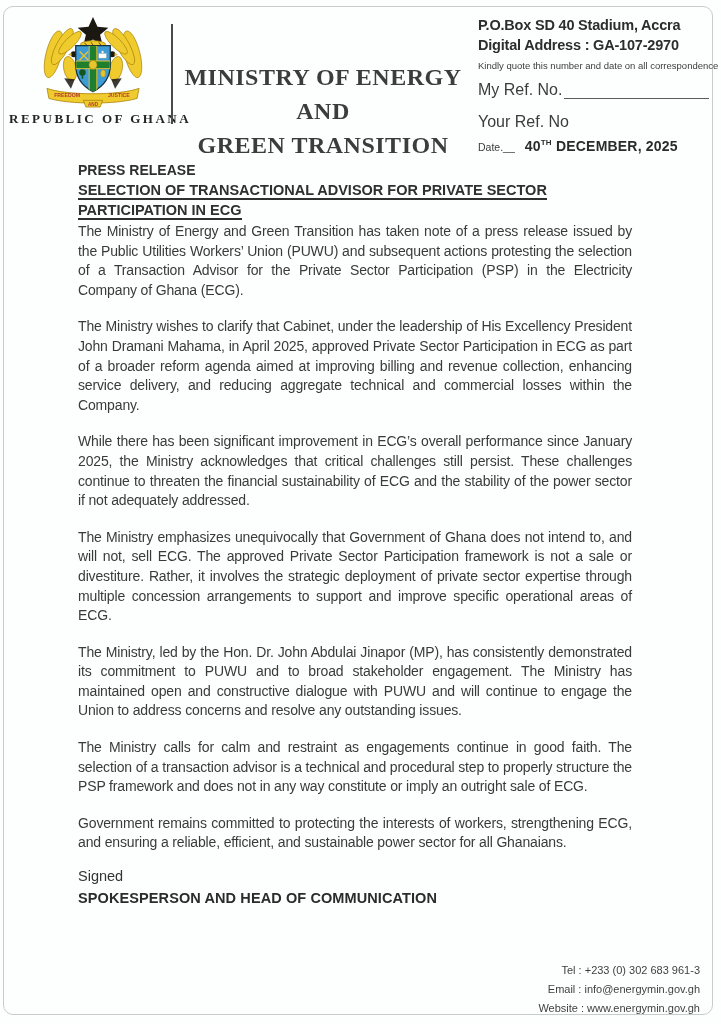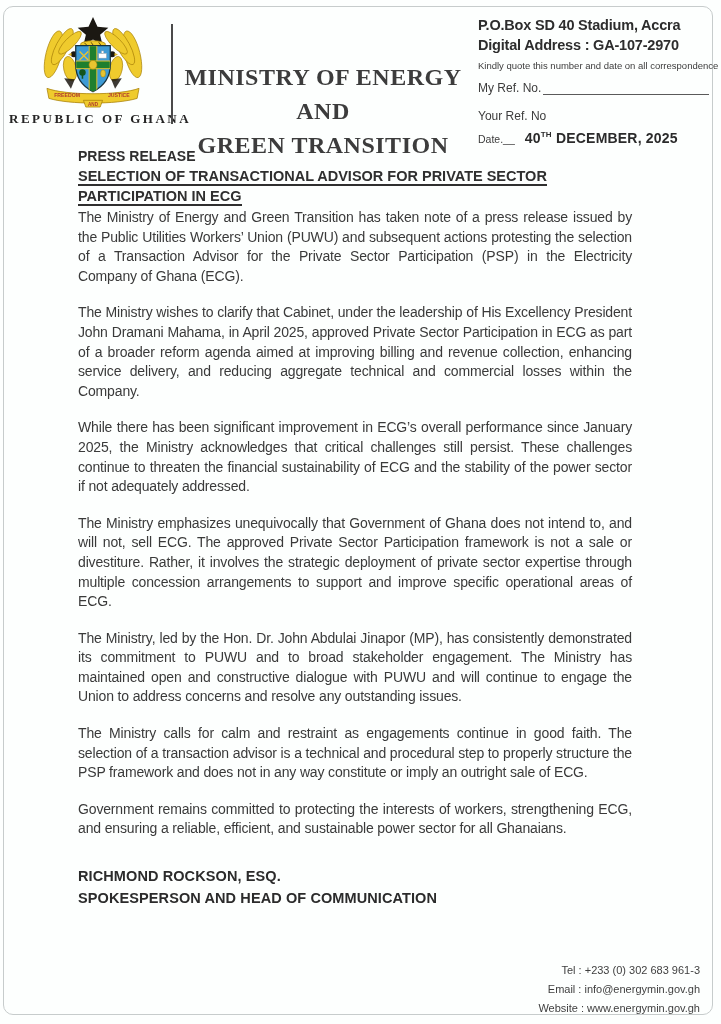--- a/index.html
+++ b/index.html
@@ -27,29 +27,29 @@
   .lh-divider { position:absolute; left:171px; top:24px; width:1.5px; height:100px; background:#4a4a4a; }
   .ministry {
     position:absolute; left:177px; top:24px; width:292px;
     font-family:"Liberation Serif","DejaVu Serif",serif;
     font-size:24px; line-height:34px; font-weight:600; letter-spacing:0.5px;
     color:#3c3c3c; text-align:center; white-space:nowrap;margin-top:36px;
   }
   .contact { position:absolute; left:478px; top:15px; width:231px; color:#2d2d2d; }
   .contact .bold-line { font-size:14.5px; font-weight:700; line-height:20px; letter-spacing:-0.2px; }
   .contact .note { font-size:9.5px; color:#3c3c3c; margin-top:5px; white-space:nowrap; }
-  .ref-row { display:flex; align-items:flex-end; margin-top:10px; font-size:12px; color:#3c3c3c; }
+  .ref-row { display:flex; align-items:flex-end; margin-top:10px; font-size:16px; color:#3c3c3c; }
   .ref-row .fill-line { flex:1; border-bottom:1px solid #5a5a5a; height:11px; margin-left:2px; }
   .ref-row.no-line { margin-top:14px; }
   .date-row { display:flex; align-items:baseline; margin-top:7px; font-size:10.5px; color:#3c3c3c; }
   .date-value { margin-left:10px; font-size:14px; font-weight:600; color:#2b2b2b; letter-spacing:0.2px; }
   .date-value sup { font-size:8px; font-weight:600; }
 
   
-  .doc { position:absolute; left:78px; top:146px; width:554px; }
+  .doc { position:absolute; left:78px; top:160px; width:554px; }
   .kicker { font-size:14px; font-weight:700; line-height:20px; color:#2f2f2f; }
   .doc-title { text-align:left; font-size:14.5px; font-weight:700; line-height:20px; color:#2f2f2f; margin-bottom:2px; }
   .doc-title .u { border-bottom:2px solid #2f2f2f; }
   .doc p {
     font-size:14px; line-height:19.6px; letter-spacing:-0.15px;
     text-align:justify; margin-bottom:17px; color:#3a3a3a;
   }
   .signature { position:absolute; left:78px; top:866px; font-size:14.5px; line-height:21.5px; color:#333; }
   .signature .sig-bold { font-weight:700; color:#2b2b2b; letter-spacing:0.1px; }
 
@@ -161,21 +161,21 @@
     <p>The Ministry of Energy and Green Transition has taken note of a press release issued by the Public Utilities Workers’ Union (PUWU) and subsequent actions protesting the selection of a Transaction Advisor for the Private Sector Participation (PSP) in the Electricity Company of Ghana (ECG).</p>
     <p>The Ministry wishes to clarify that Cabinet, under the leadership of His Excellency President John Dramani Mahama, in April 2025, approved Private Sector Participation in ECG as part of a broader reform agenda aimed at improving billing and revenue collection, enhancing service delivery, and reducing aggregate technical and commercial losses within the Company.</p>
     <p>While there has been significant improvement in ECG’s overall performance since January 2025, the Ministry acknowledges that critical challenges still persist. These challenges continue to threaten the financial sustainability of ECG and the stability of the power sector if not adequately addressed.</p>
     <p>The Ministry emphasizes unequivocally that Government of Ghana does not intend to, and will not, sell ECG. The approved Private Sector Participation framework is not a sale or divestiture. Rather, it involves the strategic deployment of private sector expertise through multiple concession arrangements to support and improve specific operational areas of ECG.</p>
     <p>The Ministry, led by the Hon. Dr. John Abdulai Jinapor (MP), has consistently demonstrated its commitment to PUWU and to broad stakeholder engagement. The Ministry has maintained open and constructive dialogue with PUWU and will continue to engage the Union to address concerns and resolve any outstanding issues.</p>
     <p>The Ministry calls for calm and restraint as engagements continue in good faith. The selection of a transaction advisor is a technical and procedural step to properly structure the PSP framework and does not in any way constitute or imply an outright sale of ECG.</p>
     <p>Government remains committed to protecting the interests of workers, strengthening ECG, and ensuring a reliable, efficient, and sustainable power sector for all Ghanaians.</p>
   </div>
 
   <div class="signature">
-    <div class="sig-bold">RICHMOND ROCKSON, ESQ.</div>
+    <div>Signed</div>
     <div class="sig-bold">SPOKESPERSON AND HEAD OF COMMUNICATION</div>
   </div>
 
   <div class="footer">
     <div>Tel : +233 (0) 302 683 961-3</div>
     <div>Email : info@energymin.gov.gh</div>
     <div>Website : www.energymin.gov.gh</div>
   </div>
 </div>
 

